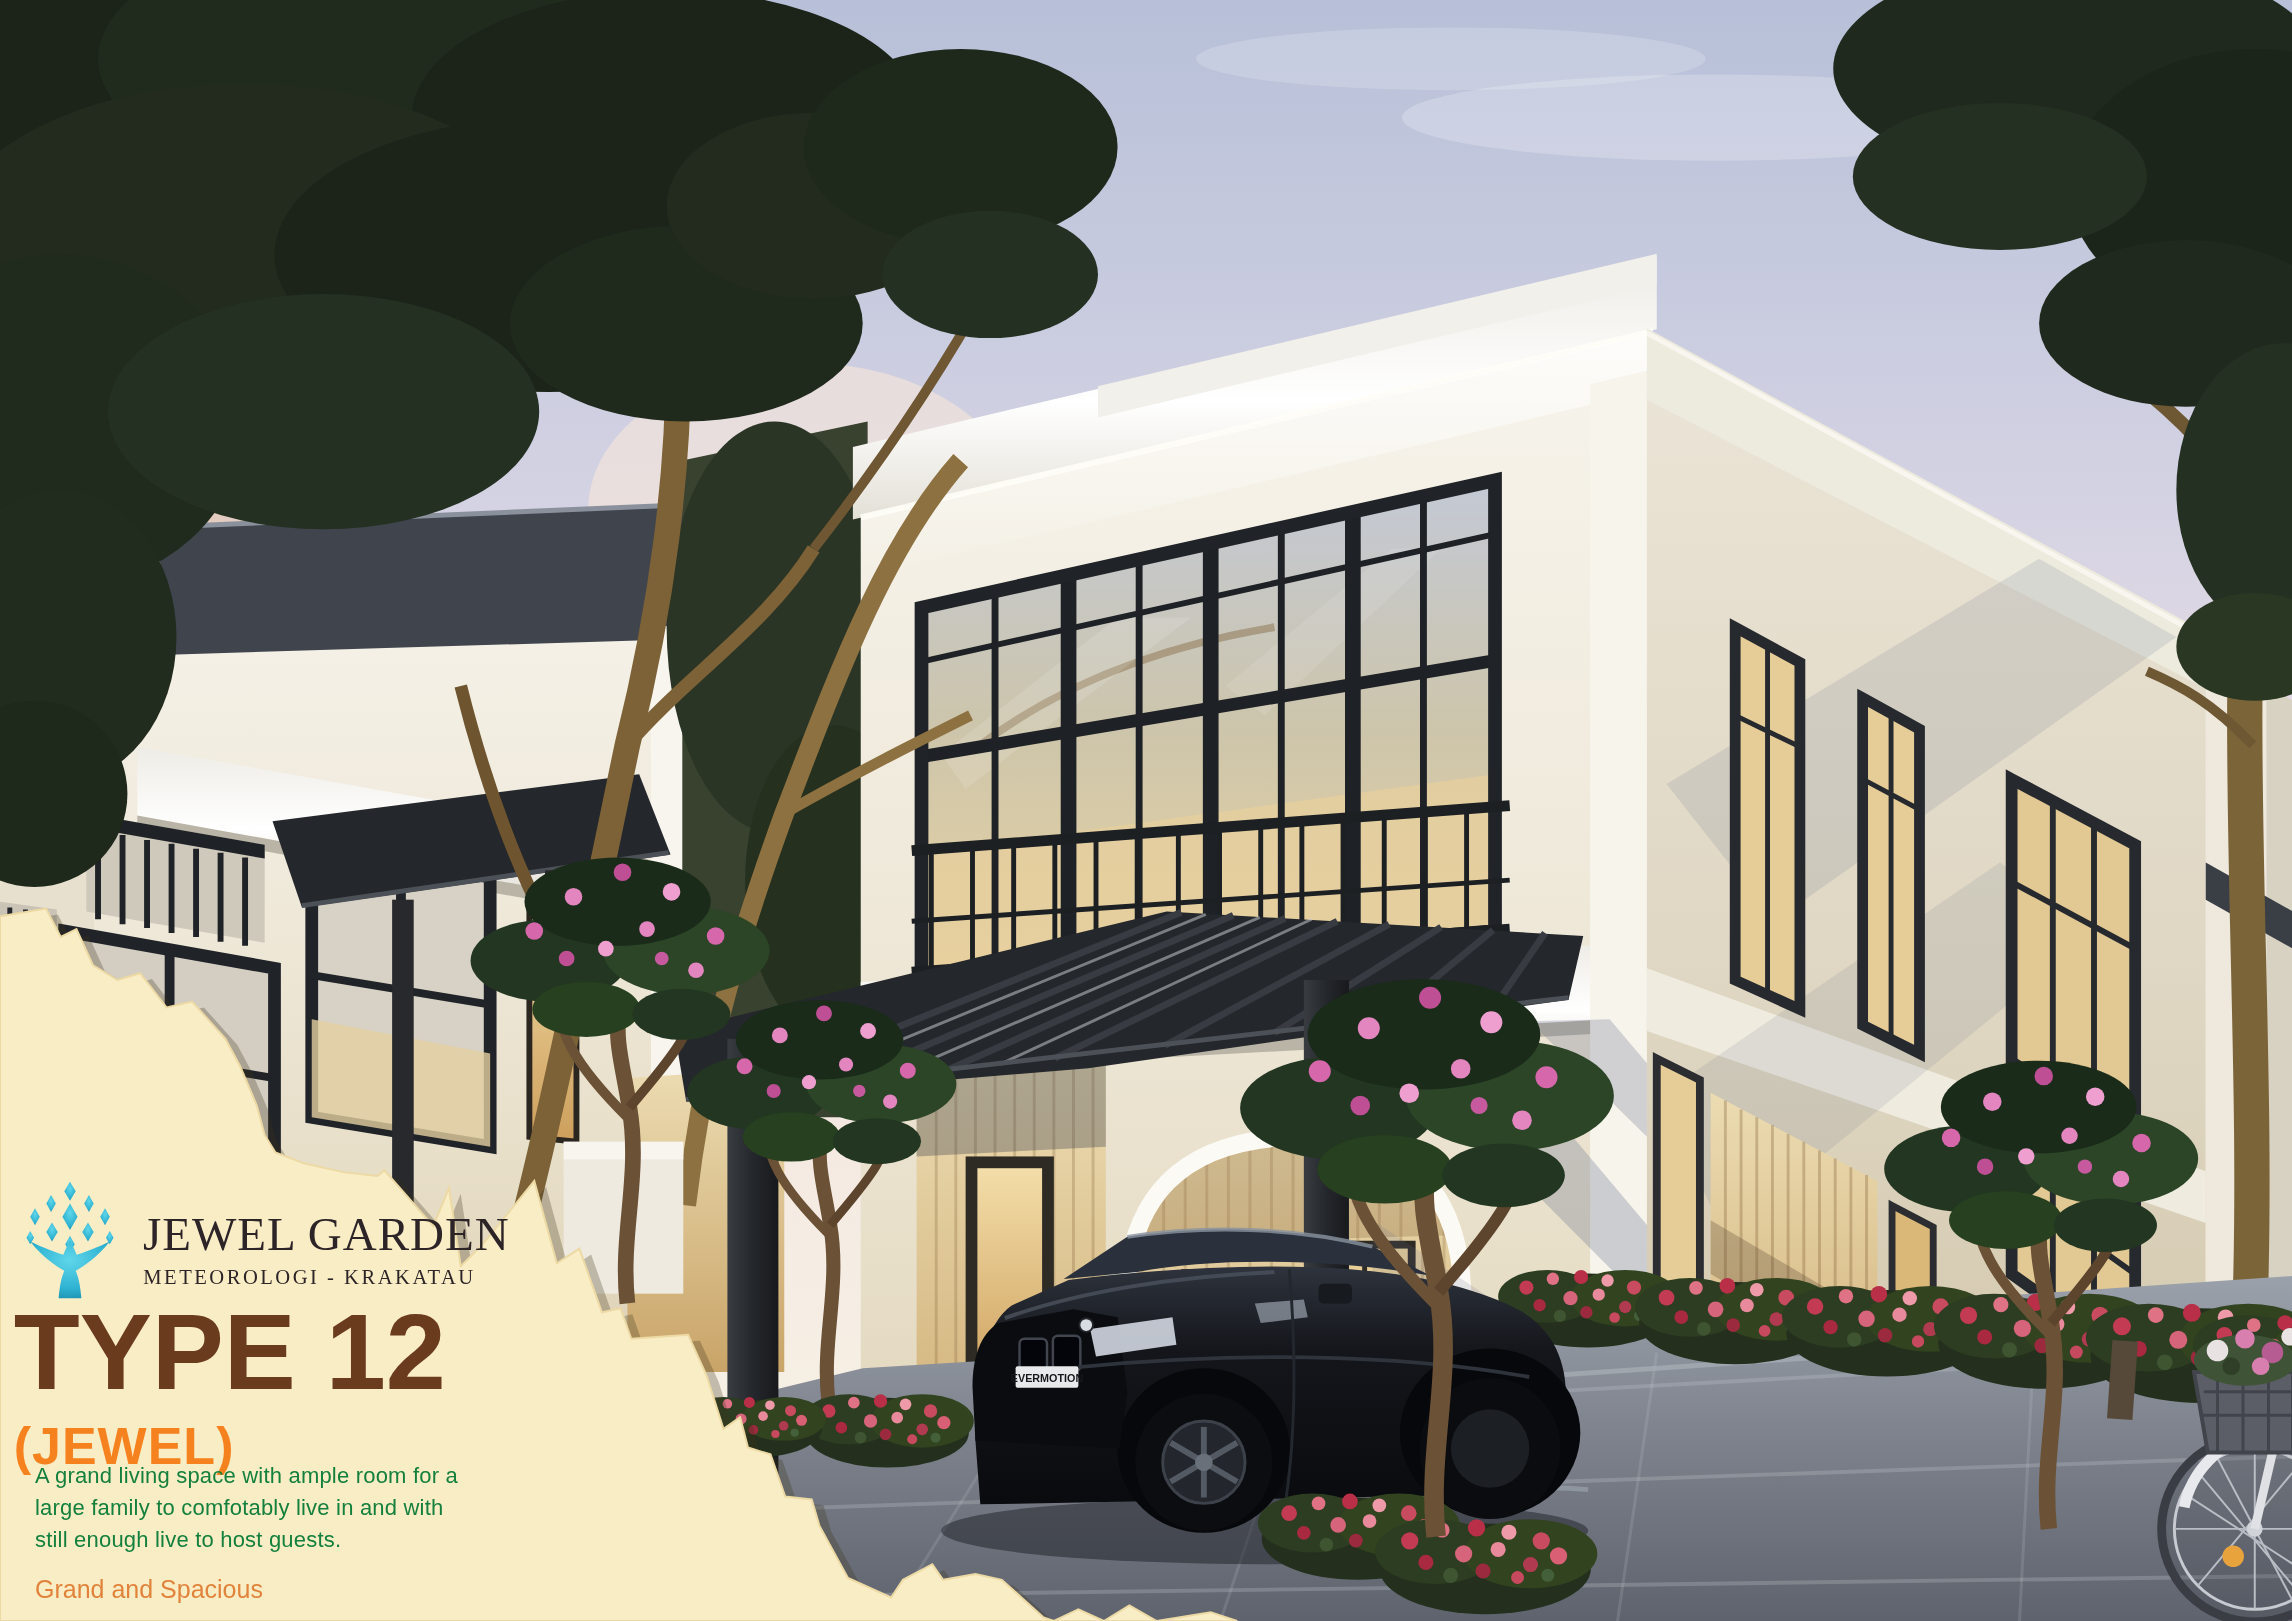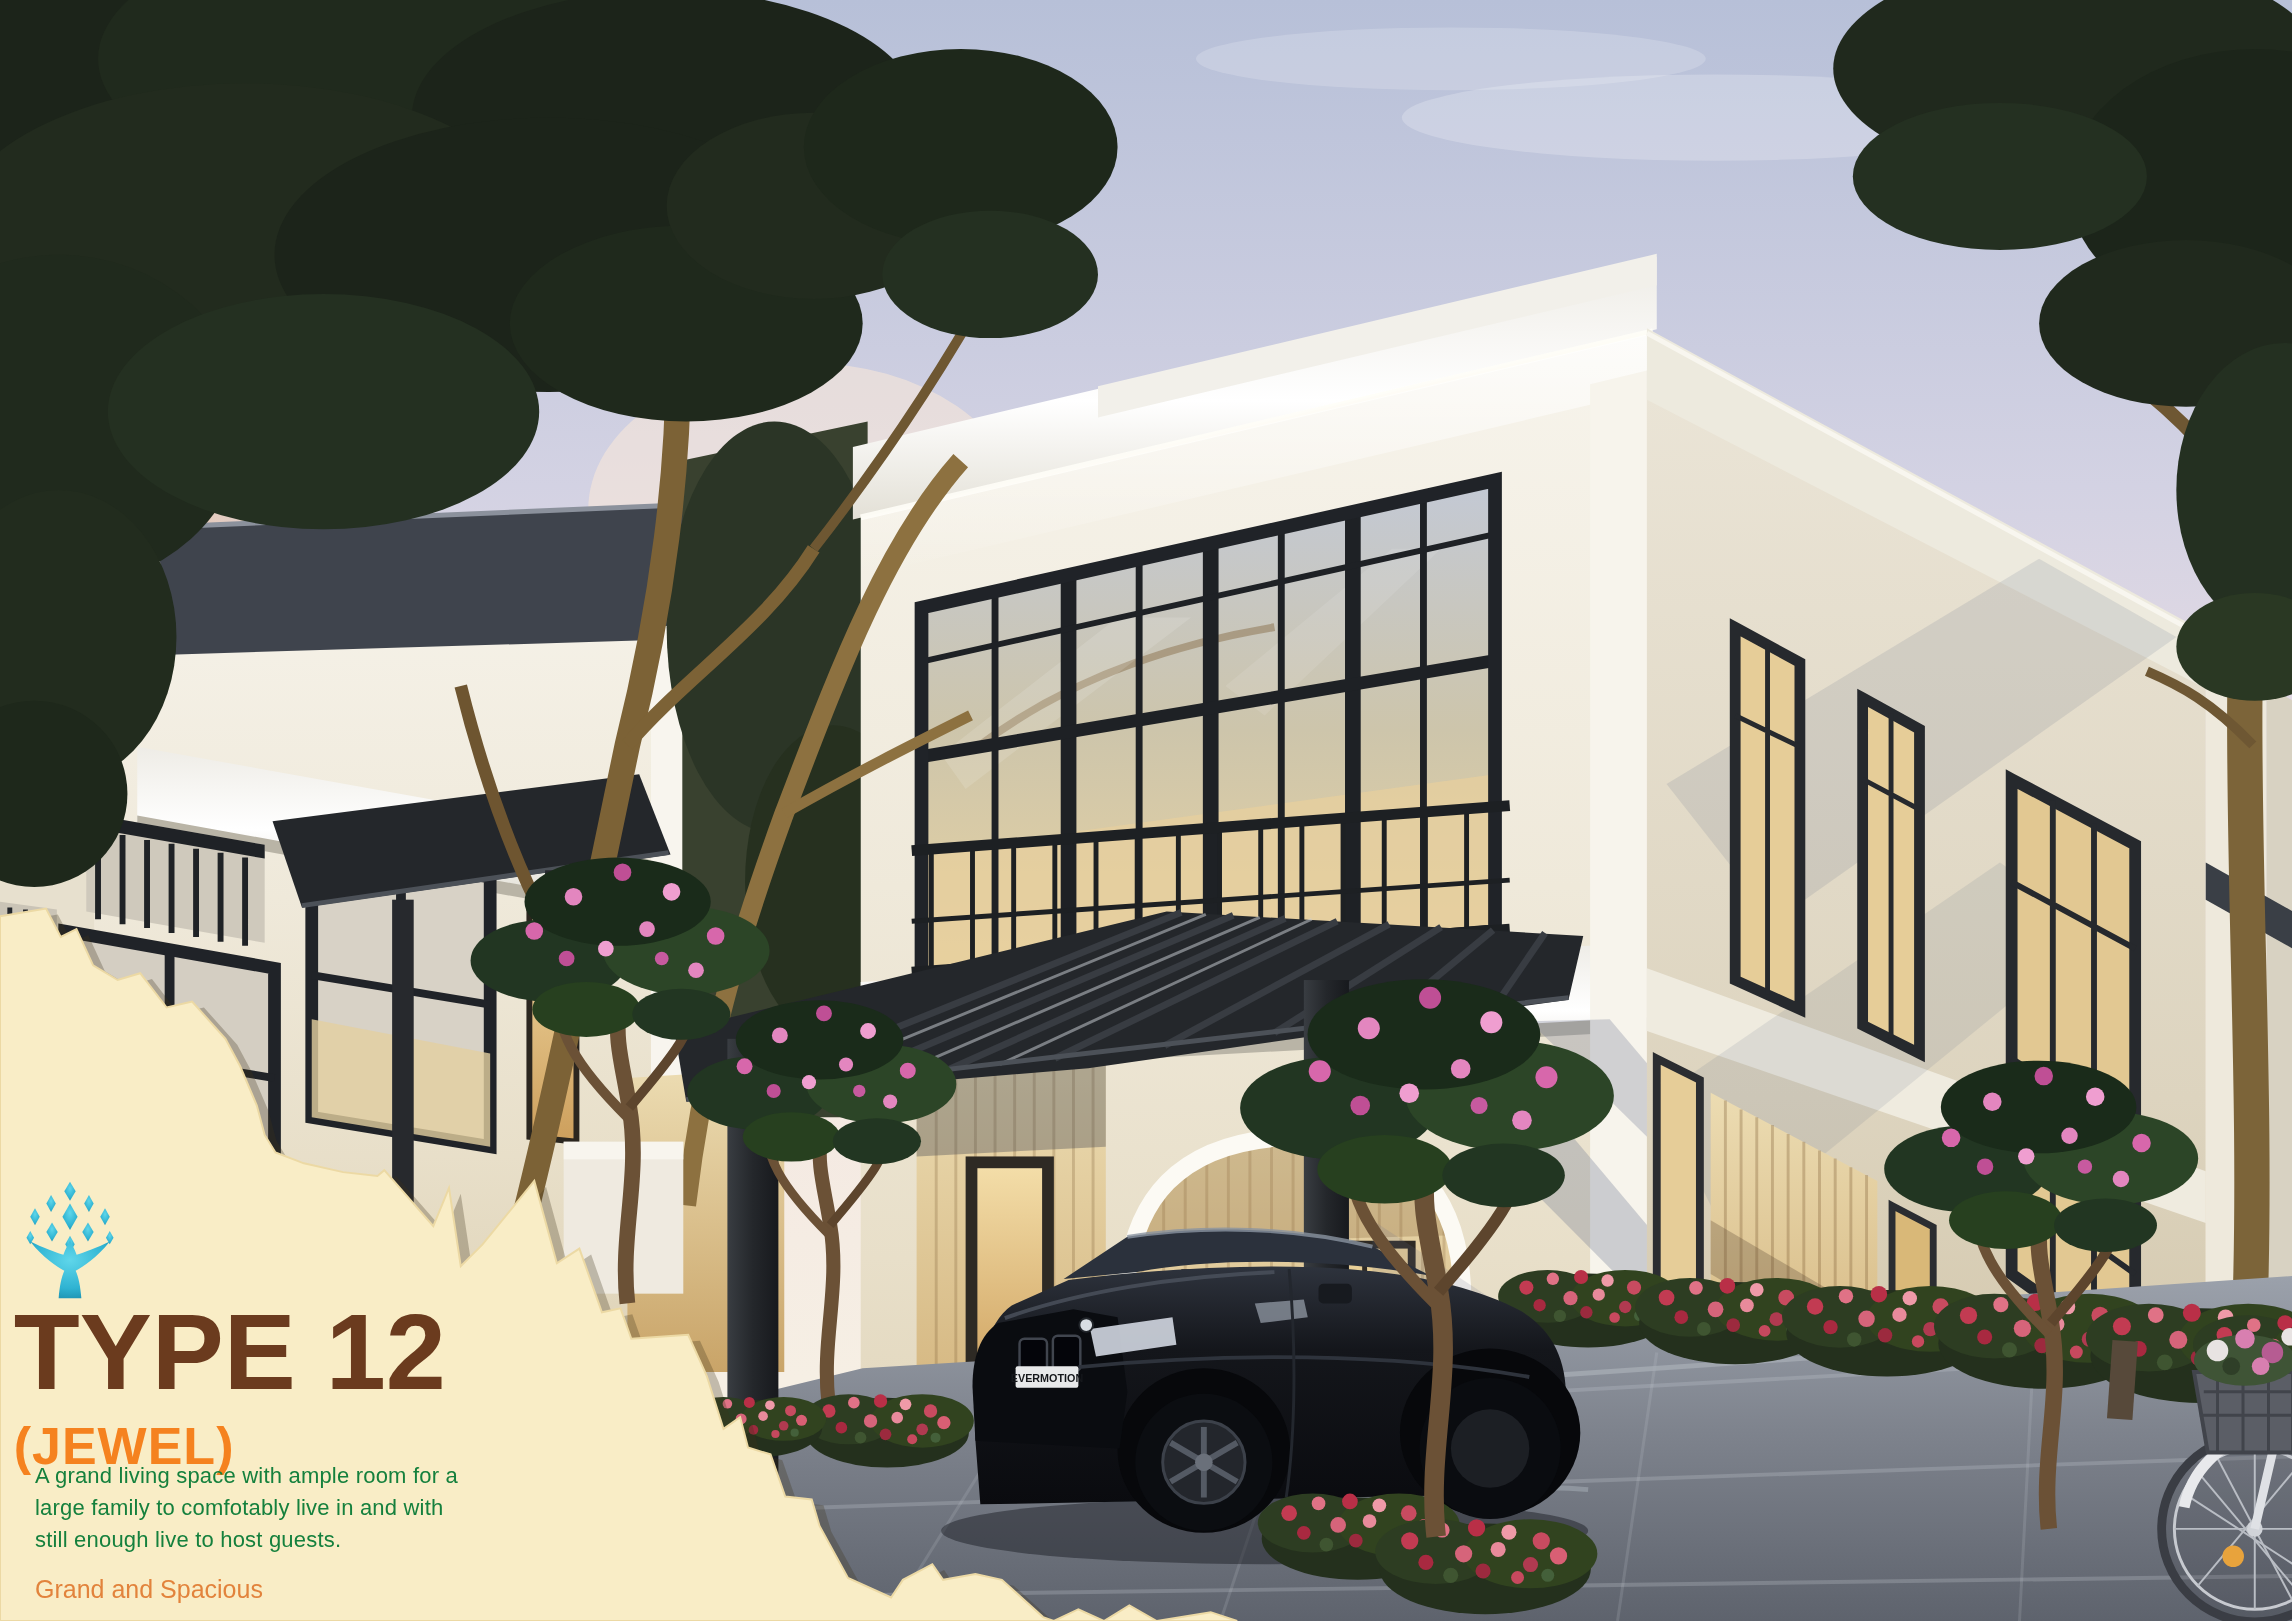--- a/index.html
+++ b/index.html
@@ -443,20 +443,24 @@
       <path d="M87,31 L92,40 L87,49 L82,40 Z"></path>
       <path d="M31,46 L37,56 L31,66 L25,56 Z"></path>
       <path d="M69,46 L75,56 L69,66 L63,56 Z"></path>
       <path d="M8,55 L12,62 L8,69 L4,62 Z"></path>
       <path d="M92,55 L96,62 L92,69 L88,62 Z"></path>
       <path d="M50,60 L55,69 L50,78 L45,69 Z"></path>
       <path d="M8,66 C22,84 36,92 44,97 C41,104 39,113 38,126 L62,126 C61,113 59,104 56,97 C64,92 78,84 92,66 C78,73 66,77 57,80 C55,74 52,70 50,64 C48,70 45,74 43,80 C34,77 22,73 8,66 Z"></path>
     </g>
   </svg>
 
+  <div class="brand-block">
+    <div class="brand-name">JEWEL GARDEN</div>
+    <div class="brand-loc">METEOROLOGI - KRAKATAU</div>
+  </div>
 
   <div class="title-block">
     <div class="listing-title">TYPE 12</div>
     <div class="listing-sub">(JEWEL)</div>
   </div>
 
   <div class="desc-block">
     <div class="desc-line">A grand living space with ample room for a</div>
     <div class="desc-line">large family to comfotably live in and with</div>
     <div class="desc-line">still enough live to host guests.</div>

